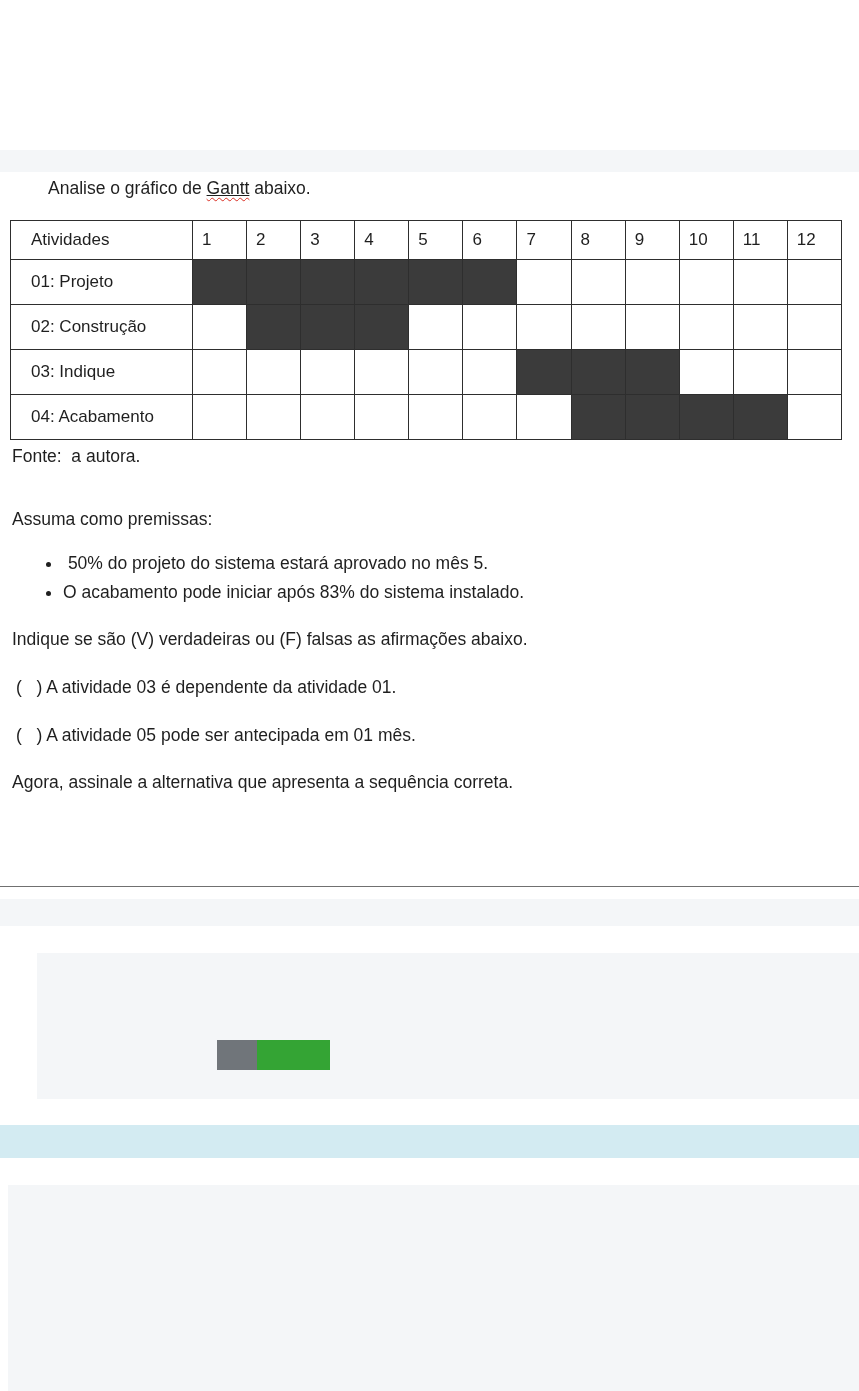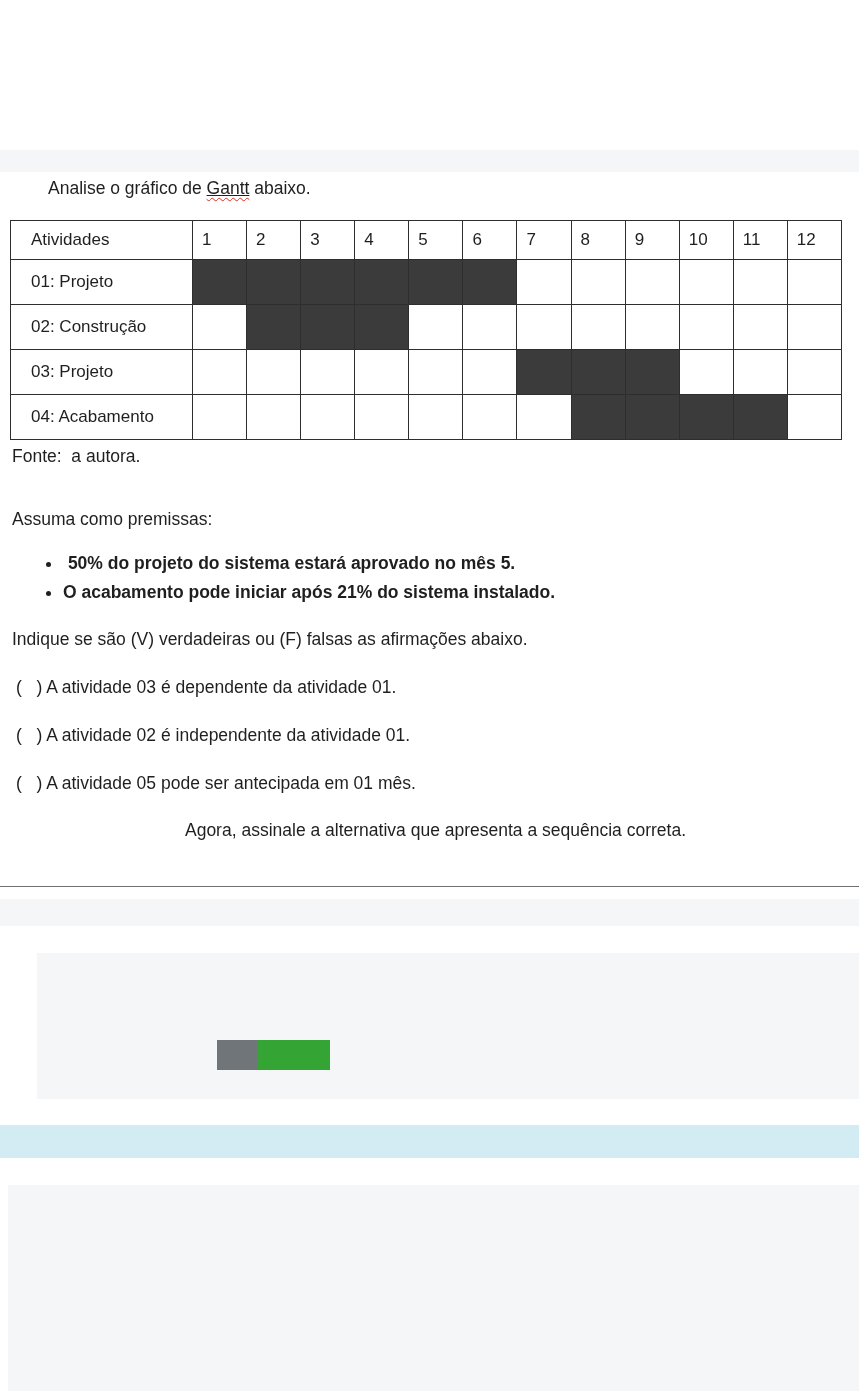--- a/index.html
+++ b/index.html
@@ -44,25 +44,25 @@
     overflow:hidden;
     white-space:nowrap;
   }
   table.gantt th:first-child, table.gantt td:first-child{width:182px;padding-left:20px;}
   table.gantt thead th{height:39px;}
   table.gantt tbody td{height:45px;}
   table.gantt td.filled{background:var(--fill);}
 
   .fonte{margin:6px 8px 0 12px;font-size:17.5px;white-space:pre-wrap;}
   .premises-label{margin:42px 0 0 12px;font-size:17.5px;}
-  ul.premises{margin:23px 0 0 0;padding:0 0 0 63px;font-size:17.5px;font-weight:bold;}
+  ul.premises{margin:23px 0 0 0;padding:0 0 0 63px;font-size:17.5px;}
   ul.premises li{margin:0 0 8px 0;white-space:pre-wrap;}
   .instruction{margin:26px 0 12px 12px;font-size:17.5px;}
   .statement{margin:27px 0 0 16px;font-size:17.5px;white-space:pre-wrap;}
-  .closing{margin:26px 0 0 12px;font-size:17.5px;text-align:center;}
+  .closing{margin:26px 0 0 12px;font-size:17.5px;}
 
   .divider{position:absolute;top:886px;left:0;width:859px;height:0;border-top:1px solid var(--divider);}
   .band-2{position:absolute;top:899px;left:0;width:859px;height:27px;background:var(--band-gray);}
 
   .answer-card{position:absolute;top:953px;left:37px;width:822px;height:146px;background:var(--band-gray);}
   .progress{position:absolute;left:180px;top:87px;height:30px;display:flex;}
   .progress .seg{height:30px;}
 
   .cyan-band{position:absolute;top:1125px;left:0;width:859px;height:33px;background:var(--band-cyan);}
   .bottom-panel{position:absolute;top:1185px;left:8px;width:851px;height:206px;background:var(--band-gray);}
@@ -121,21 +121,21 @@
             <td></td>
             <td></td>
             <td></td>
             <td></td>
             <td></td>
             <td></td>
             <td></td>
             <td></td>
           </tr>
           <tr>
-            <td>03: Projeto</td>
+            <td>03: Indique</td>
             <td></td>
             <td></td>
             <td></td>
             <td></td>
             <td></td>
             <td></td>
             <td class="filled"></td>
             <td class="filled"></td>
             <td class="filled"></td>
             <td></td>
@@ -159,28 +159,27 @@
           </tr>
         </tbody>
     </table>
 
     <p class="fonte">Fonte:  a autora.</p>
 
     <p class="premises-label">Assuma como premissas:</p>
 
     <ul class="premises" id="premises">
         <li> 50% do projeto do sistema estará aprovado no mês 5.</li>
-        <li>O acabamento pode iniciar após 21% do sistema instalado.</li>
+        <li>O acabamento pode iniciar após 83% do sistema instalado.</li>
       </ul>
 
     <p class="instruction">Indique se são (V) verdadeiras ou (F) falsas as afirmações abaixo.</p>
 
     <div id="statements">
         <p class="statement">(   ) A atividade 03 é dependente da atividade 01.</p>
-        <p class="statement">(   ) A atividade 02 é independente da atividade 01.</p>
         <p class="statement">(   ) A atividade 05 pode ser antecipada em 01 mês.</p>
       </div>
 
     <p class="closing">Agora, assinale a alternativa que apresenta a sequência correta.</p>
 
   </div>
 
   <div class="divider"></div>
   <div class="band-2"></div>
 

